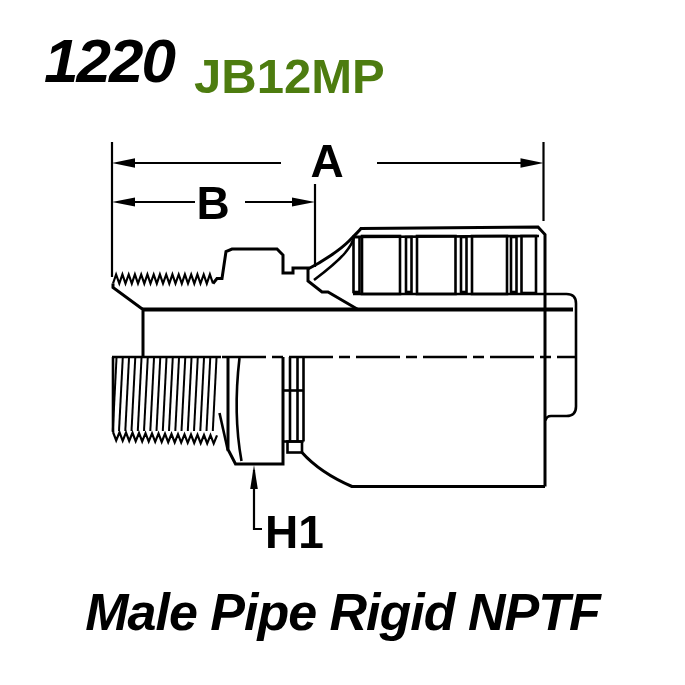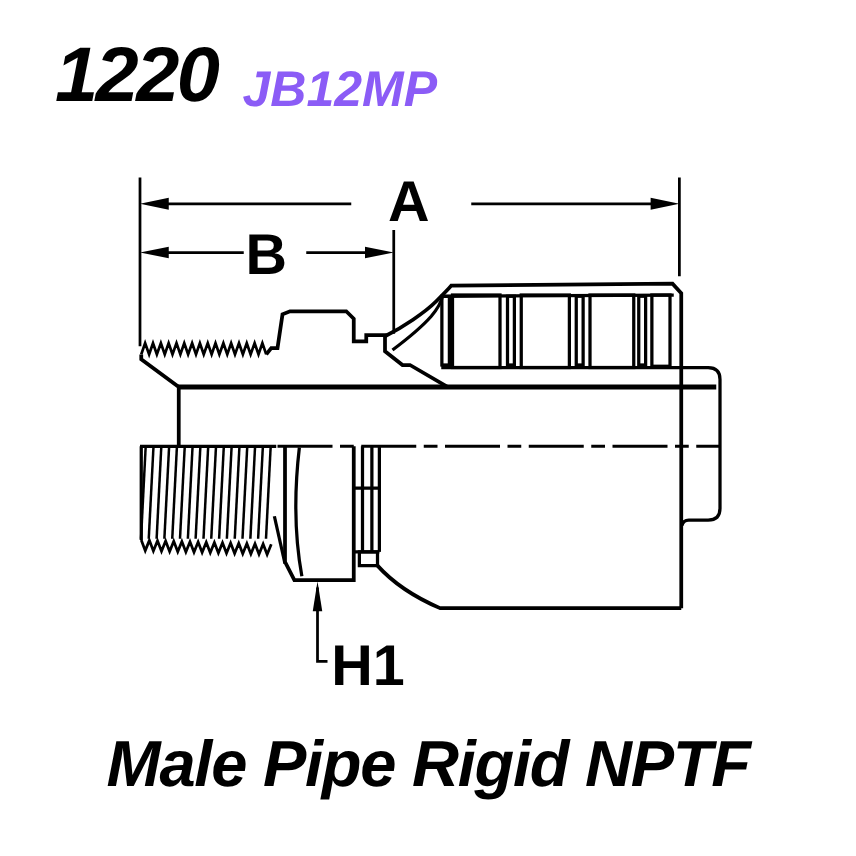--- a/index.html
+++ b/index.html
@@ -1,21 +1,21 @@
 <!DOCTYPE html>
 <html><head>
 <meta charset="utf-8">
 <style>
   html,body{margin:0;padding:0;background:#fff;}
   #page{position:relative;width:685px;height:685px;background:#ffffff;overflow:hidden;
         font-family:"Liberation Sans",sans-serif;}
   .hdr-model{position:absolute;left:44px;top:30px;font-style:italic;font-weight:bold;
              font-size:62px;line-height:1;color:#000;letter-spacing:-2px;}
-  .hdr-code{position:absolute;left:194px;top:52px;font-style:italic;font-weight:bold;
-            font-size:40px;line-height:1;color:#8b5cf6;letter-spacing:0px;}
+  .hdr-code{position:absolute;left:194px;top:52px;font-weight:bold;
+            font-size:49px;line-height:1;color:#4d7c0f;letter-spacing:0px;}
   .caption{position:absolute;left:0;top:582px;width:685px;text-align:center;
            font-style:italic;font-weight:bold;font-size:52px;color:#000;letter-spacing:-1px;}
   svg{position:absolute;left:0;top:0;}
   .dim-label{font-family:"Liberation Sans",sans-serif;font-weight:bold;font-size:46px;fill:#000;}
   .outline{stroke:#000;fill:none;stroke-width:3;stroke-linejoin:miter;stroke-linecap:butt;}
   .outline2{stroke:#000;fill:none;stroke-width:2.6;stroke-linejoin:miter;}
   .thick{stroke:#000;fill:none;stroke-width:4;}
   .thin{stroke:#000;fill:none;stroke-width:2;}
   .zig{stroke:#000;fill:none;stroke-width:2.2;stroke-linejoin:miter;}
   .dim{stroke:#000;fill:none;stroke-width:2.2;}

